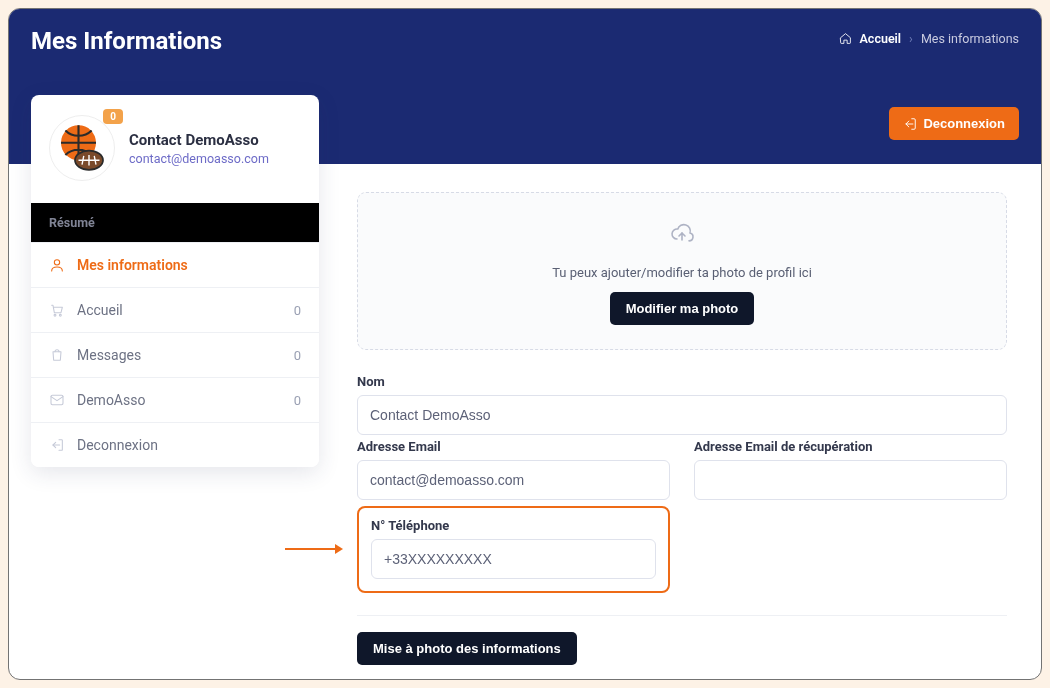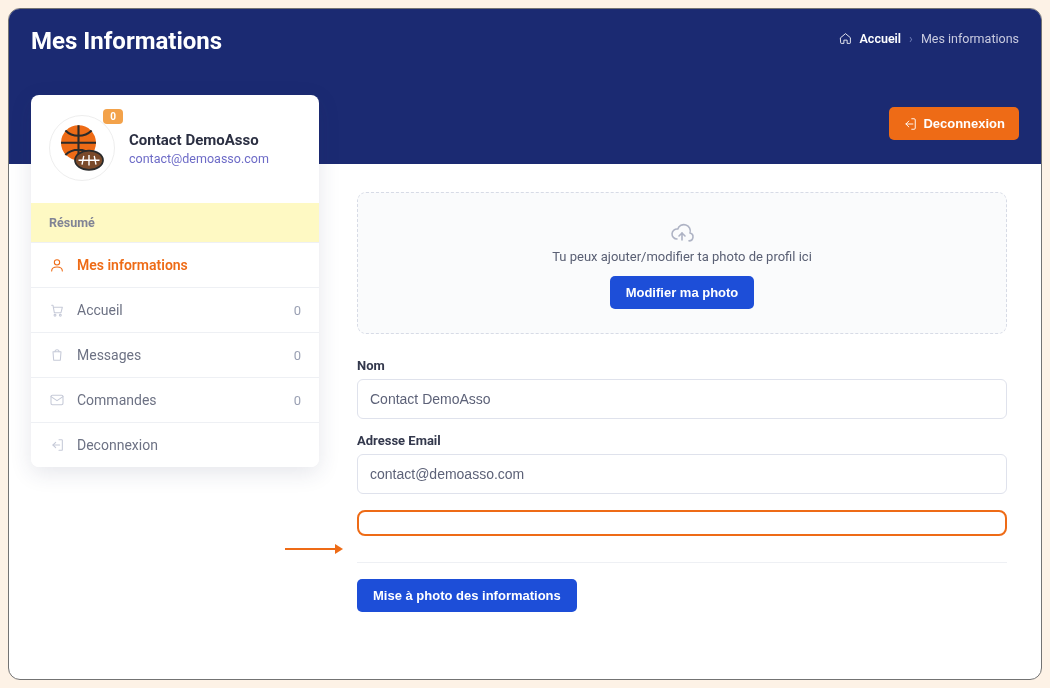--- a/index.html
+++ b/index.html
@@ -91,21 +91,21 @@
     background: #f3a24a;
     color: #fff;
     font-size: 10px;
     font-weight: 700;
     border-radius: 4px;
     padding: 2px 7px;
   }
   .profile-name { font-size: 15px; font-weight: 700; color: #2b2f42; }
   .profile-email { font-size: 12.5px; color: #6d6bc7; margin-top: 2px;}
   .section-head {
-    background: #fef9c3;
+    background: #000000;
     color: #808495;
     font-size: 12.5px;
     font-weight: 700;
     padding: 12px 18px;
   }
   .nav-item {
     display: flex;
     align-items: center;
     gap: 12px;
     padding: 14px 18px;
@@ -127,38 +127,38 @@
     position: relative;
   }
   .upload-box {
     border: 1px dashed #d7dbe6;
     border-radius: 9px;
     background: #fafbfc;
     padding: 28px 10px 24px 10px;
     margin: 0 12px 24px 12px;
     text-align: center;
   }
-  .upload-box .hint { color: #5a6074; font-size: 13px; margin-top: 0; }
+  .upload-box .hint { color: #5a6074; font-size: 13px; margin-top: 16px; }
   .btn-orange {
-    background: #1d4ed8;
+    background: #0f172a;
     color: #fff;
     border: none;
     border-radius: 5px;
     padding: 9px 16px;
     font-size: 13px;
     font-weight: 600;
     cursor: pointer;
   }
   .upload-box .btn-orange { margin-top: 12px; }
   .cloud-ic { color: #aeb3c4; }
   .form-grid {
     padding: 0 12px;
   }
-  .row { display:flex; gap: 4px; flex-direction: column; }
-  .field { flex:1; margin-bottom: 14px; }
+  .row { display:flex; gap: 24px; }
+  .field { flex:1; margin-bottom: 4px; }
   .field label {
     display:block;
     font-size: 13px;
     font-weight: 700;
     color: #33384c;
     margin-bottom: 6px;
   }
   .field input {
     width: 100%;
     border: 1px solid #dfe2ec;
@@ -269,21 +269,21 @@
         <span>Messages</span>
         <span class="spacer"></span>
         <span class="count">0</span>
       </div>
 
       <div class="nav-item">
         <svg class="ic" viewBox="0 0 24 24" style="color:#c6cad8">
             <rect class="ic-stroke" x="3" y="5" width="18" height="14" rx="2"></rect>
             <path class="ic-stroke" d="M3 7l9 6 9-6"></path>
           </svg>
-        <span>Commandes</span>
+        <span>DemoAsso</span>
         <span class="spacer"></span>
         <span class="count">0</span>
       </div>
 
       <div class="nav-item">
         <svg class="ic" viewBox="0 0 24 24" style="color:#c6cad8">
             <path class="ic-stroke" d="M15 4h4a1 1 0 0 1 1 1v14a1 1 0 0 1-1 1h-4"></path>
             <path class="ic-stroke" d="M10 16l-4-4 4-4"></path>
             <path class="ic-stroke" d="M6 12h10"></path>
           </svg>
@@ -313,25 +313,31 @@
         <div class="field">
           <label>Nom</label>
           <input type="text" value="Contact DemoAsso" style="">
         </div>
 
         <div class="row">
           <div class="field">
             <label>Adresse Email</label>
             <input type="text" value="contact@demoasso.com" style="">
           </div>
+          <div class="field">
+            <label>Adresse Email de récupération</label>
+            <input type="text" value="" style="">
+          </div>
         </div>
 
         <div class="row">
           <div class="field" style="flex:1; margin-bottom:0;">
             <div class="highlight-box">
+              <label>N° Téléphone</label>
+              <input type="text" value="+33XXXXXXXXX" style="">
             </div>
           </div>
           <div style="flex:1"></div>
         </div>
 
       </div>
 
       <div class="divider-thin"></div>
 
       <div class="submit-wrap">

